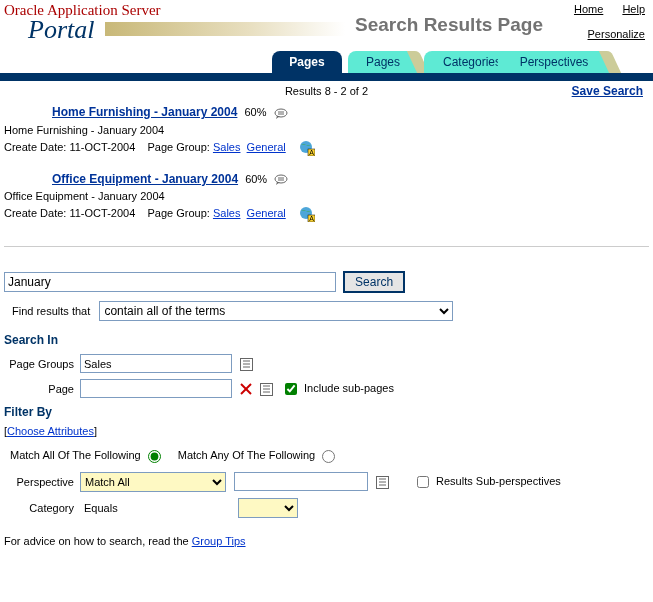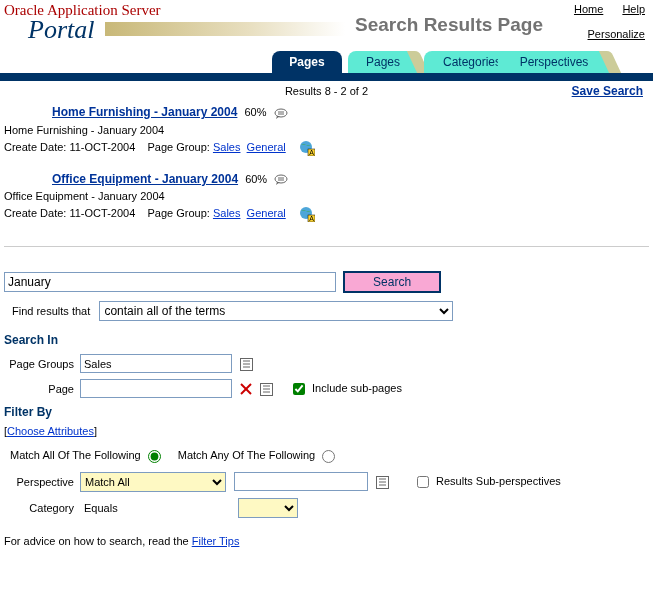--- a/index.html
+++ b/index.html
@@ -37,32 +37,32 @@
     .speech-icon { display: inline-block; vertical-align: middle; margin-left: 4px; }
     .result-desc { font-size: 11px; margin-bottom: 4px; }
     .result-meta { font-size: 11px; }
     .result-meta a { color: #0033cc; text-decoration: underline; }
     .globe-icon { display: inline-block; vertical-align: middle; margin-left: 10px; }
     
     .divider { border: none; border-top: 1px solid #ccc; margin: 12px 4px 18px; }
     
     .search-row { padding: 6px 4px; }
     .search-input { width: 332px; height: 20px; border: 1px solid #7d9cc0; font-size: 12px; padding: 1px 3px; }
-    .search-btn { border: 2px solid #003366; background: #f9a8d4; padding: 2px 28px; font-size: 12px; margin-left: 4px; cursor: pointer; color: #003366; font-weight: normal; text-align: right; }
+    .search-btn { border: 2px solid #003366; background: #e5e5e5; padding: 2px 10px; font-size: 12px; margin-left: 4px; cursor: pointer; color: #003366; font-weight: normal; text-align: right; }
     
     .find-row { padding: 2px 12px 8px; }
     .find-select { width: 354px; height: 20px; border: 1px solid #7d9cc0; background: #fff; font-size: 12px; }
     
     .section-title { color: #003366; font-weight: bold; font-size: 12px; padding: 4px; }
     
     .form-row { padding: 3px 4px; display: flex; align-items: center; }
     .form-label { width: 76px; padding-right: 6px; text-align: right; font-size: 11px; }
     .text-field { width: 152px; height: 19px; border: 1px solid #7d9cc0; font-size: 11px; padding: 1px 3px; }
     .action-icon { margin-left: 8px; cursor: pointer; }
-    .inline-cb { margin-left: 20px; }
+    .inline-cb { margin-left: 12px; }
     .inline-cb input { vertical-align: middle; margin-right: 4px; }
     
     .radio-row { padding: 6px 10px; }
     .radio-group { display: inline-block; margin-right: 14px; }
     .radio-group input { vertical-align: middle; margin-left: 4px; accent-color: green; }
     
     .persp-row .form-label { width: 76px; }
     .sel-small { width: 146px; height: 20px; border: 1px solid #7d9cc0; background: #fef9c3; font-size: 11px; }
     .text-field-sm { width: 134px; height: 19px; border: 1px solid #7d9cc0; margin-left: 8px; }
     
@@ -264,14 +264,14 @@
 
 <div class="form-row persp-row">
   <span class="form-label">Category</span>
   <span style="width:42px; padding-left:4px">Equals</span>
   <select class="sel-small" style="width:60px; margin-left:116px">
     <option></option>
   </select>
 </div>
 
 <div class="advice">
-  <span>For advice on how to search, read the </span><a href="#">Filter Tips</a>
+  <span>For advice on how to search, read the </span><a href="#">Group Tips</a>
 </div>
 
 </body></html>

